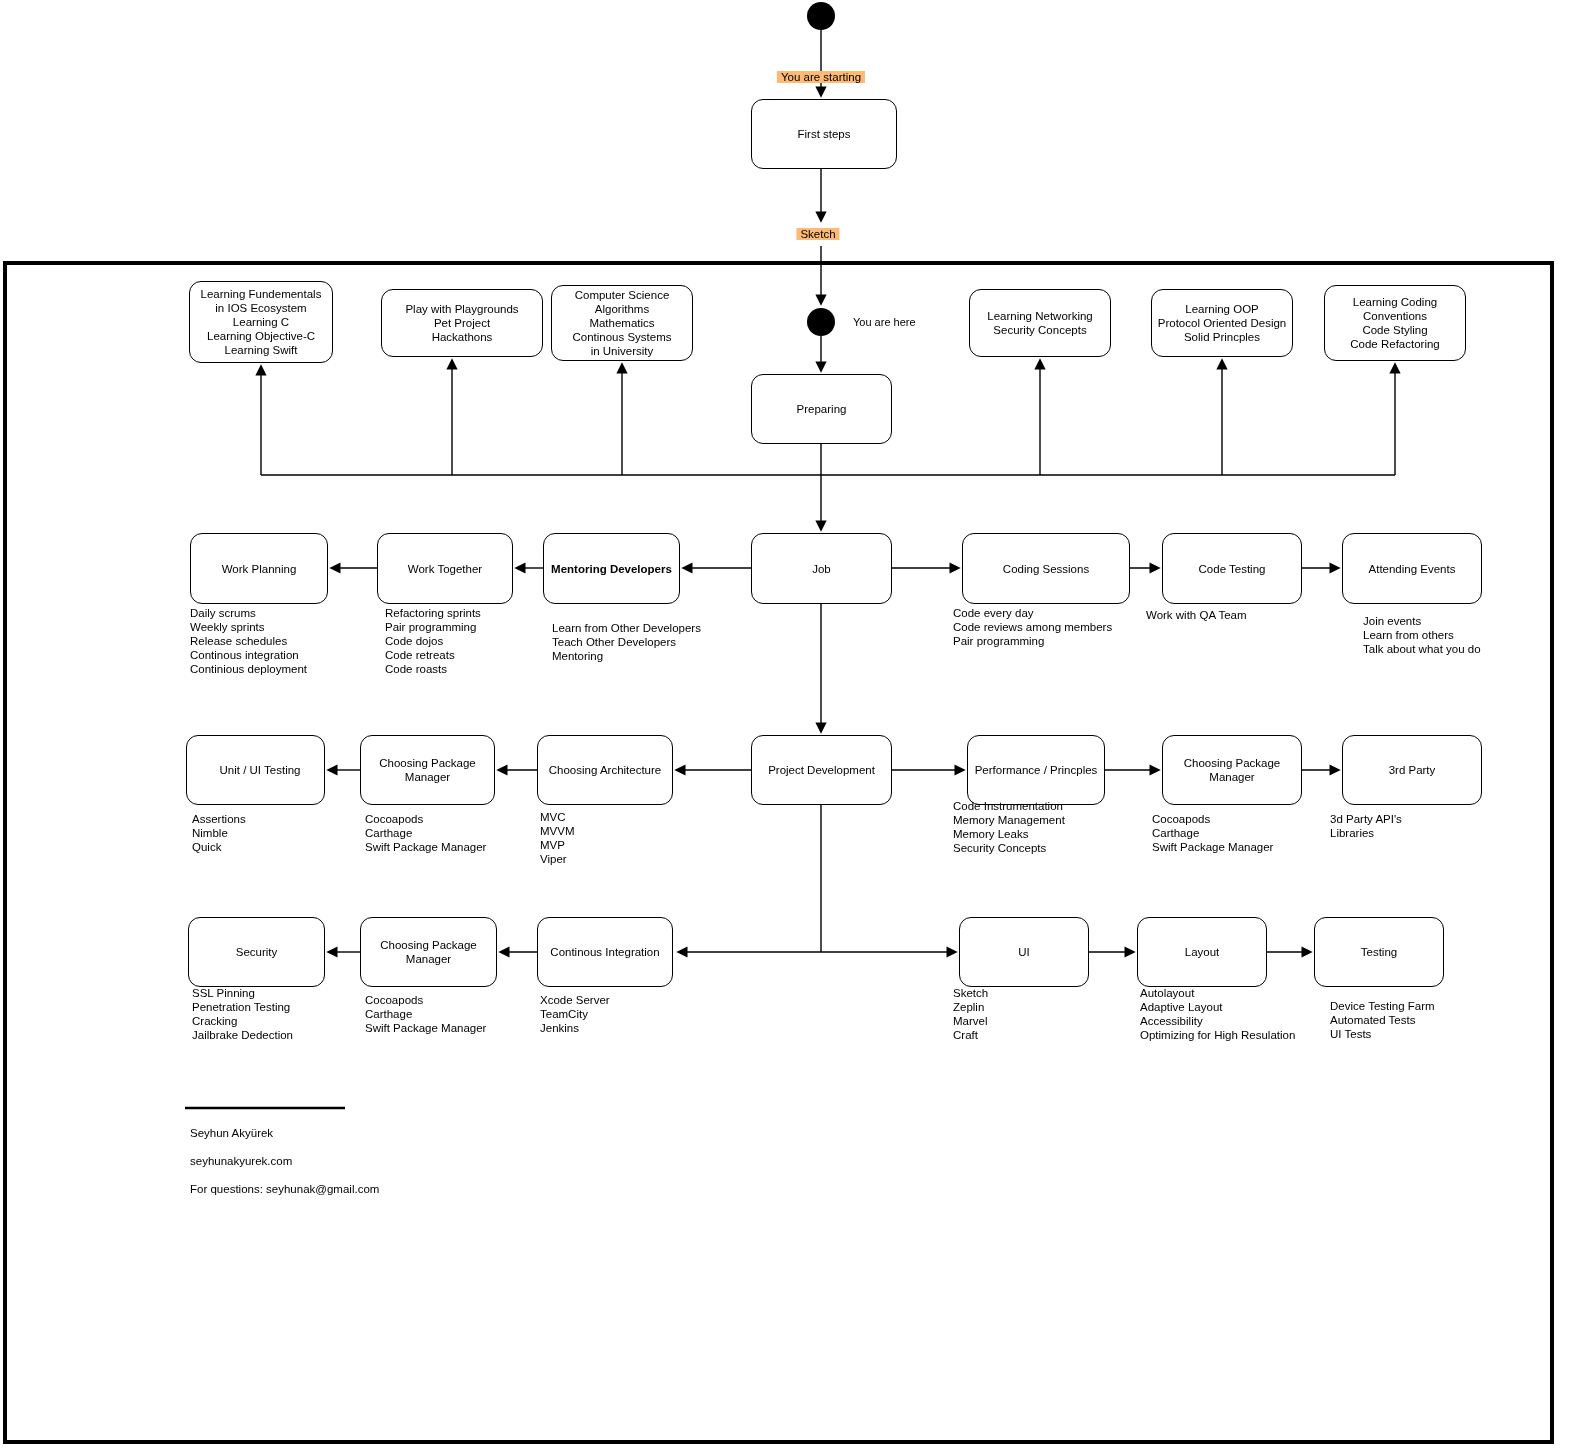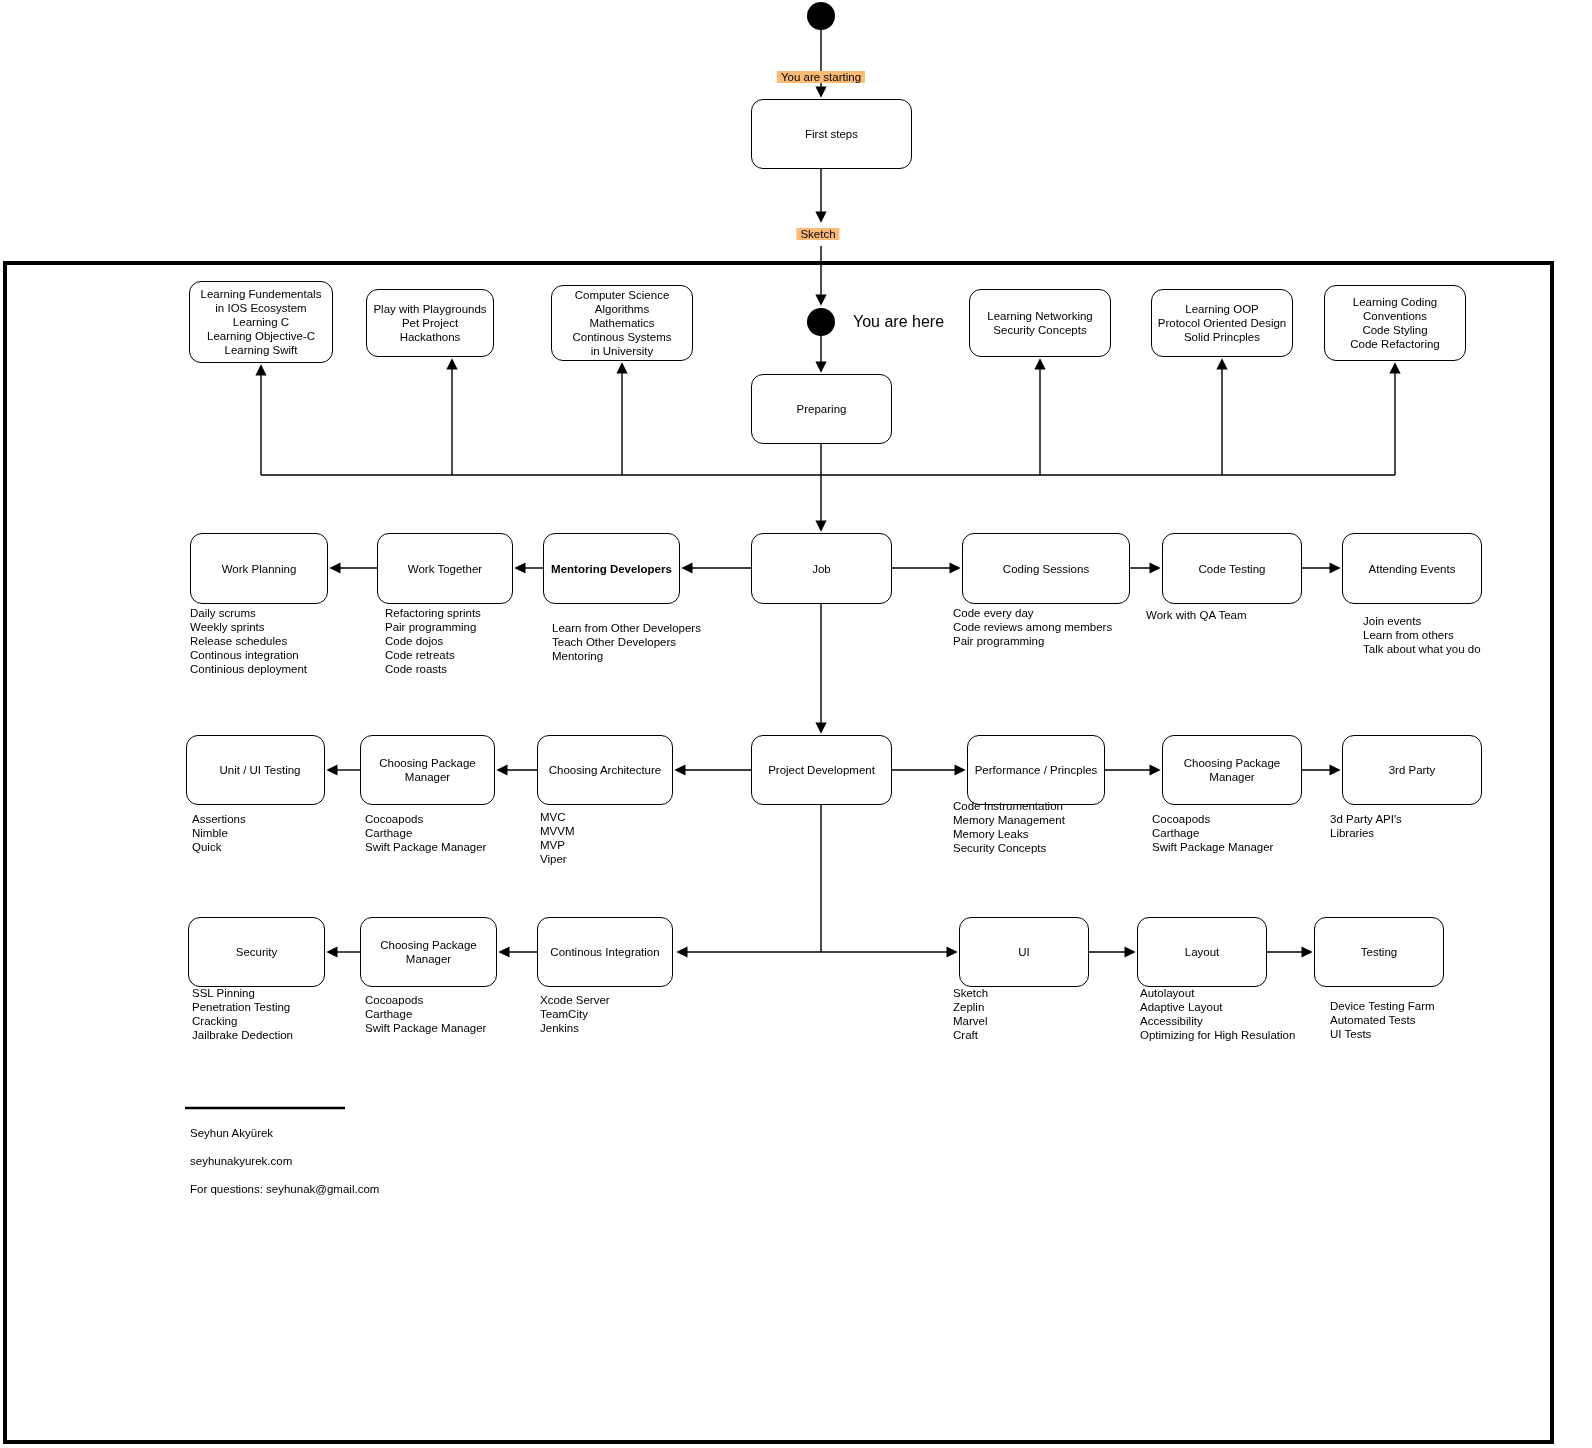--- a/index.html
+++ b/index.html
@@ -17,21 +17,21 @@
   }
   .notes{
     position:absolute;z-index:2;font-size:11.5px;line-height:14px;
     white-space:pre-line;text-align:left;
   }
   .flow-label{
     position:absolute;z-index:3;background:#fdba74;font-size:11.5px;
     padding:0 4px;transform:translate(-50%,-50%);white-space:nowrap;
   }
   .side-label{
-    position:absolute;z-index:3;font-size:16px;transform:translateY(-50%);
+    position:absolute;z-index:3;font-size:11px;transform:translateY(-50%);
     white-space:nowrap;
   }
 </style>
 </head>
 <body>
 
 <div id="canvas">
 
   <svg id="connectors" viewBox="0 0 1592 1448" xmlns="http://www.w3.org/2000/svg">
     <defs>
@@ -88,31 +88,31 @@
       <line x1="537" y1="952" x2="500" y2="952" marker-end="url(#arrow)"></line>
       <line x1="360" y1="952" x2="328" y2="952" marker-end="url(#arrow)"></line>
       <line x1="1089" y1="952" x2="1134" y2="952" marker-end="url(#arrow)"></line>
       <line x1="1267" y1="952" x2="1311" y2="952" marker-end="url(#arrow)"></line>
     </g>
 
     <line x1="185" y1="1108" x2="345" y2="1108" stroke="#000" stroke-width="2.5"></line>
   </svg>
 
   <div class="flow-label" style="left:821px;top:77px;">You are starting</div>
-  <div class="node" style="left:751px;top:99px;width:161px;height:70px;">First steps</div>
+  <div class="node" style="left:751px;top:99px;width:146px;height:70px;">First steps</div>
   <div class="flow-label" style="left:818px;top:234px;">Sketch</div>
   <div class="side-label" style="left:853px;top:322px;">You are here</div>
   <div class="node" style="left:751px;top:374px;width:141px;height:70px;">Preparing</div>
 
   <div class="node" style="left:189px;top:281px;width:144px;height:82px;">Learning Fundementals
 in IOS Ecosystem
 Learning C
 Learning Objective-C
 Learning Swift</div>
-  <div class="node" style="left:366px;top:289px;width:128px;height:68px;">Play with Playgrounds
+  <div class="node" style="left:381px;top:289px;width:162px;height:68px;">Play with Playgrounds
 Pet Project
 Hackathons</div>
   <div class="node" style="left:551px;top:285px;width:142px;height:76px;">Computer Science
 Algorithms
 Mathematics
 Continous Systems
 in University</div>
   <div class="node" style="left:969px;top:289px;width:142px;height:68px;">Learning Networking
 Security Concepts</div>
   <div class="node" style="left:1151px;top:289px;width:142px;height:68px;">Learning OOP

